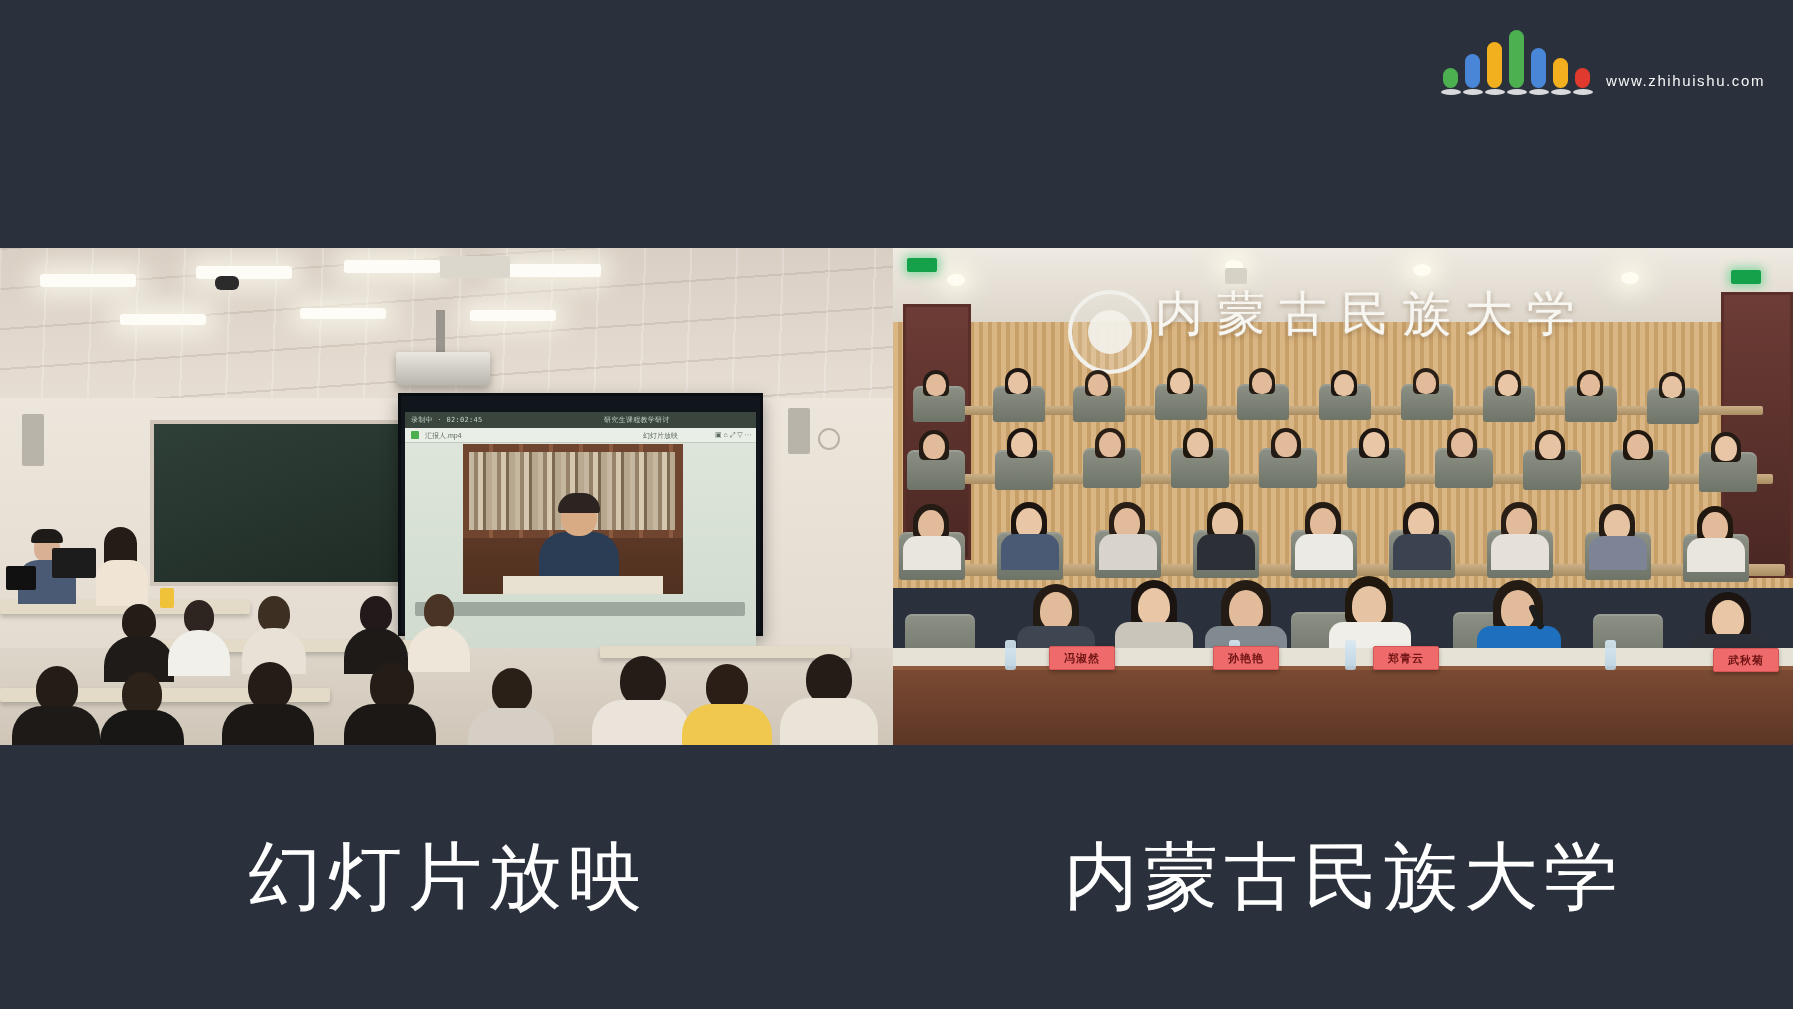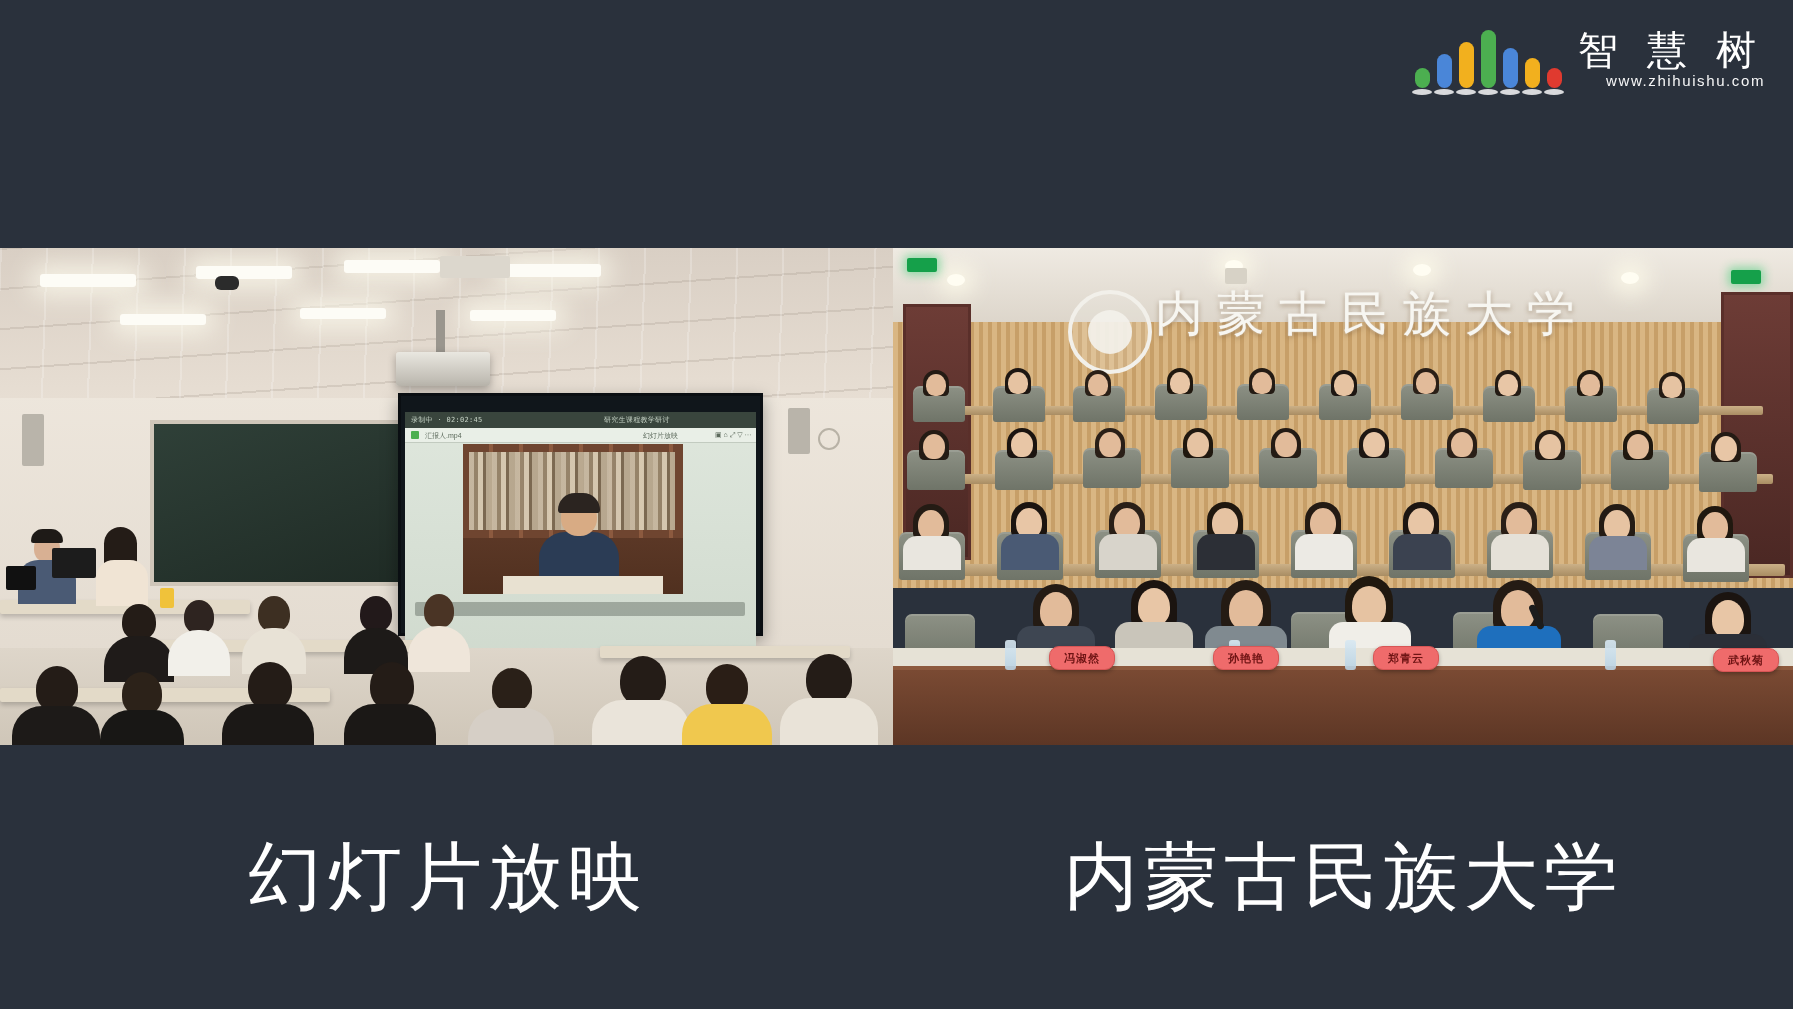--- a/index.html
+++ b/index.html
@@ -144,21 +144,21 @@
   .rc-desk{position:absolute;background:linear-gradient(#cbb087,#a98d63);
     border-radius:2px;}
   .rc-stu-head{position:absolute;border-radius:50% 50% 44% 44%;}
   .rc-stu-hair{position:absolute;border-radius:50% 50% 18% 18%;}
   .rc-stu-body{position:absolute;border-radius:14px 14px 0 0;}
   .rc-table{position:absolute;left:0;top:418px;width:900px;height:79px;
     background:linear-gradient(#7a4a33,#5b3524);border-top:4px solid #8d5a3e;}
   .rc-tablecloth{position:absolute;left:0;top:400px;width:900px;height:22px;
     background:#e6e2d6;}
   .rc-nametag{position:absolute;height:22px;background:#ef6b6b;
-    border:1px solid #d85555;border-radius:10px;
+    border:1px solid #d85555;border-radius:2px;
     display:flex;align-items:center;justify-content:center;
     color:#6e1414;font-size:11px;letter-spacing:1px;font-weight:700;
     box-shadow:0 2px 4px rgba(0,0,0,.3);}
   .rc-bottle{position:absolute;width:11px;height:30px;border-radius:3px;
     background:linear-gradient(#d8e8f2,#b9d3e4);opacity:.9;}
   .rc-mic{position:absolute;width:7px;height:26px;background:#1d1d1d;border-radius:4px;
     transform:rotate(-24deg);}
   .rc-exit{position:absolute;width:30px;height:14px;background:#15a04a;border-radius:2px;
     box-shadow:0 0 10px 3px rgba(30,200,100,.45);}
 
@@ -185,21 +185,20 @@
     <div class="eq-bars">
       <div class="eq-bar" style="background:#4caf50;height:20px;"></div>
       <div class="eq-bar" style="background:#4a86d8;height:34px;"></div>
       <div class="eq-bar" style="background:#f2b01e;height:46px;"></div>
       <div class="eq-bar" style="background:#4caf50;height:58px;"></div>
       <div class="eq-bar" style="background:#4a86d8;height:40px;"></div>
       <div class="eq-bar" style="background:#f2b01e;height:30px;"></div>
       <div class="eq-bar" style="background:#e03a2f;height:20px;"></div>
     </div>
     <div class="partner-text">
-      <div class="partner-name">智 慧 树</div>
       <div class="partner-url">www.zhihuishu.com</div>
     </div>
   </div>
 </div>
 
 <div class="stage">
 
   <div class="pane pane-left">
     <div class="lc-wall"></div>
     <div class="lc-ceiling"></div>

